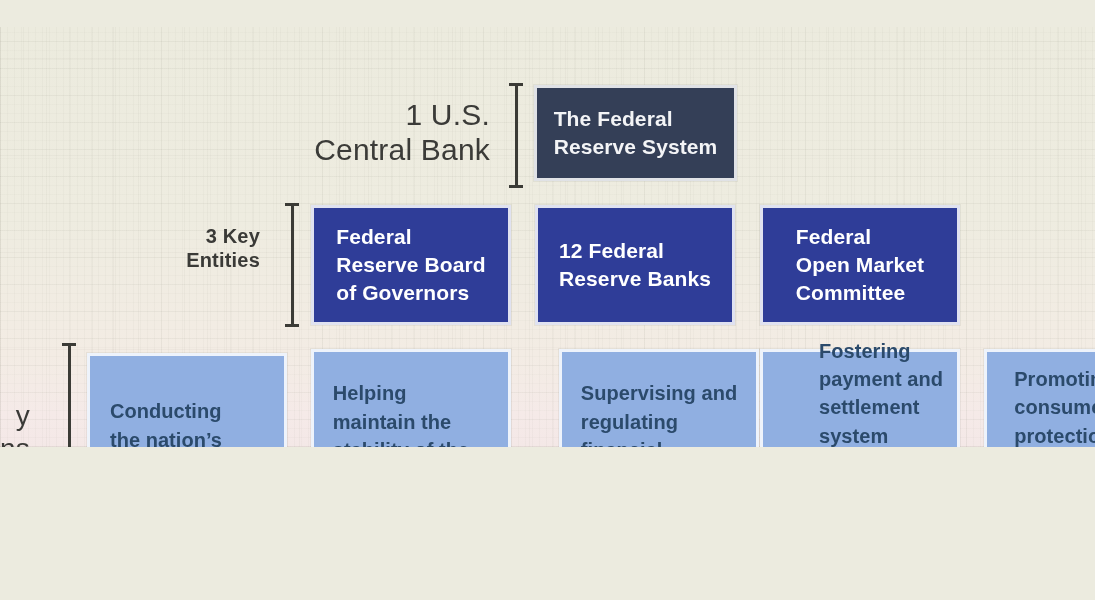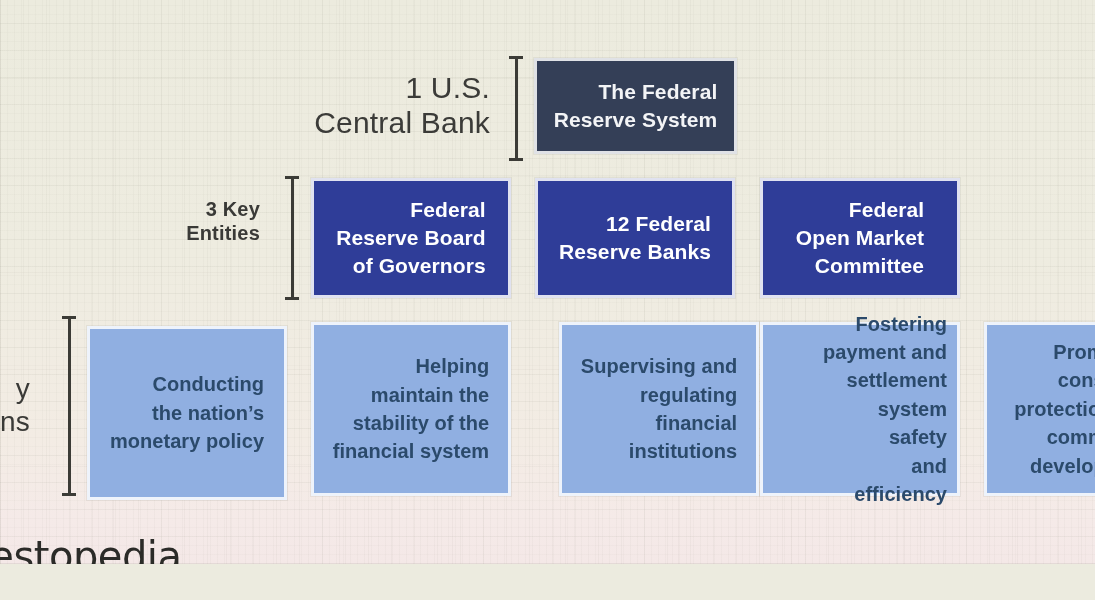--- a/index.html
+++ b/index.html
@@ -10,29 +10,30 @@
     width: 1095px;
     height: 600px;
     overflow: hidden;
     font-family: "Liberation Sans", sans-serif;
     background: #ecebdf;
   }
 
   #stage {
     position: relative;
     width: 1095px;
-    height: 564px;
+    height: 420px;
     overflow: hidden;
     background:
       linear-gradient(180deg,
         rgba(236,235,222,1) 0%,
         rgba(238,236,224,1) 45%,
         rgba(243,236,228,1) 78%,
         rgba(245,234,232,1) 92%,
         rgba(244,232,231,1) 100%);
+    margin-top: 27px;
   }
 
   
   #texture {
     position: absolute;
     inset: 0;
     pointer-events: none;
     background-image:
       repeating-linear-gradient(90deg,
         rgba(150,150,135,0.075) 0px,
@@ -129,21 +130,21 @@
   .bracket .cap.top { top: 0; }
   .bracket .cap.bot { bottom: 0; }
 
   
   .node {
     position: absolute;
     box-sizing: border-box;
     display: flex;
     align-items: center;
     justify-content: center;
-    text-align: right;
+    text-align: left;
     white-space: pre-line;
     border: 3px solid rgba(255,255,255,0.85);
     box-shadow: 0 0 0 1px rgba(120,120,110,0.10);
   }
 
   .node.dark {
     background: #343f57;
     color: #f3f4f6;
     font-weight: 700;
     font-size: 21px;

